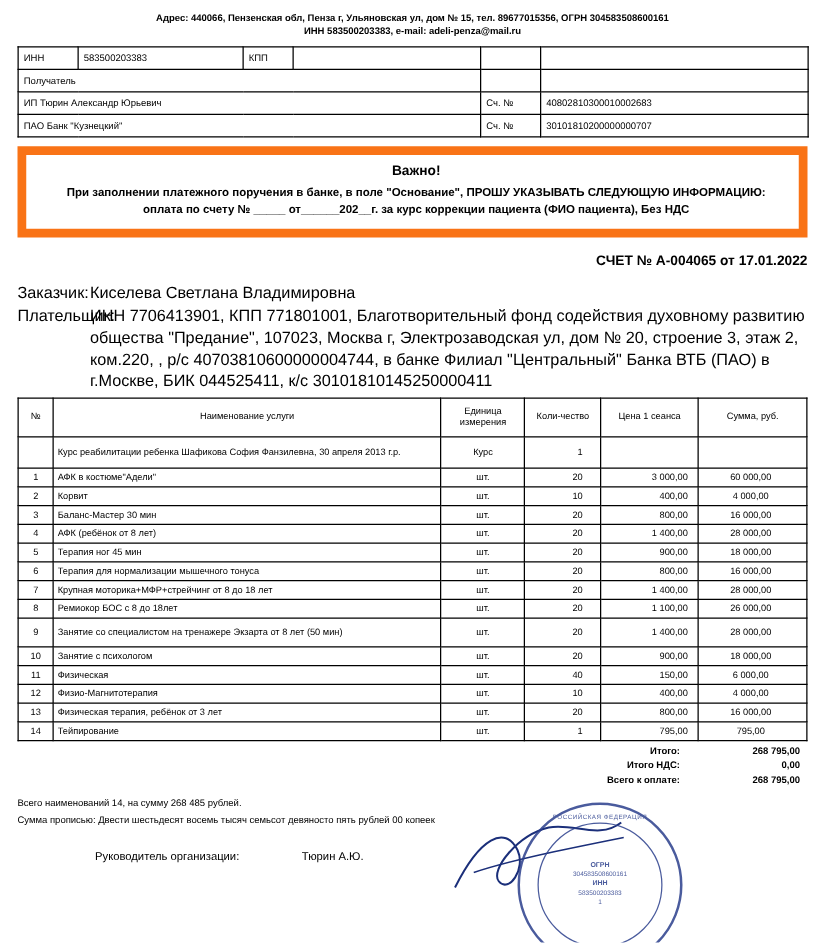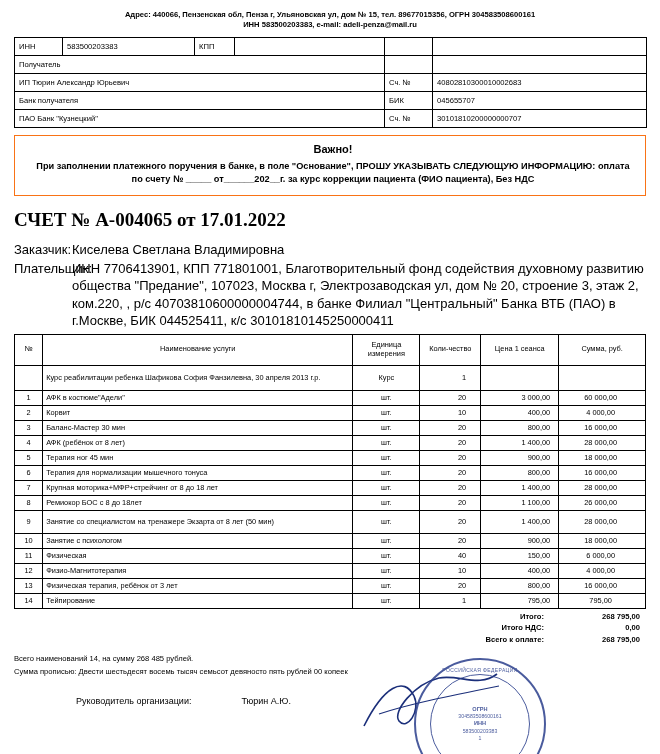--- a/index.html
+++ b/index.html
@@ -39,41 +39,40 @@
     border: 1px solid #000;
     padding: 2px 4px;
     font-size: 7.6px;
     height: 13px;
     vertical-align: middle;
   }
   td.noborder-r { border-right: none; }
   td.noborder-l { border-left: none; }
   td.blank { border: none; }
   .important-box {
-    border: 1px solid #f97316;
+    border: 7px solid #f97316;
     margin-top: 7px;
     padding: 7px 10px 9px 16px;
     text-align: center;
   }
   .important-title {
     font-weight: bold;
     font-size: 11px;
     margin-bottom: 5px;
   }
   .important-text {
     font-weight: bold;
     font-size: 9.2px;
     line-height: 1.45;
   }
   .doc-title {
-    text-align: left;
-    font-weight: bold;
-    font-size: 19px;
+    text-align: right;
+    font-weight: bold;
+    font-size: 11px;
     margin: 13px 0 10px 0;
-    font-family: Liberation Serif, serif;
   }
   .party-row {
     display: flex;
     font-size: 13px;
     line-height: 1.35;
     margin-bottom: 1px;
   }
   .party-label {
     width: 58px;
     flex: 0 0 58px;
@@ -223,25 +222,20 @@
       </tr>
       <tr>
         <td colspan="4">Получатель</td>
         <td class="blank"></td>
         <td class="blank"></td>
       </tr>
       <tr>
         <td colspan="4">ИП Тюрин Александр Юрьевич</td>
         <td>Сч. №</td>
         <td>40802810300010002683</td>
-      </tr>
-      <tr>
-        <td colspan="4">Банк получателя</td>
-        <td>БИК</td>
-        <td>045655707</td>
       </tr>
       <tr>
         <td colspan="4">ПАО Банк "Кузнецкий"</td>
         <td>Сч. №</td>
         <td>30101810200000000707</td>
       </tr>
     </tbody>
   </table>
 
   <div class="important-box">

